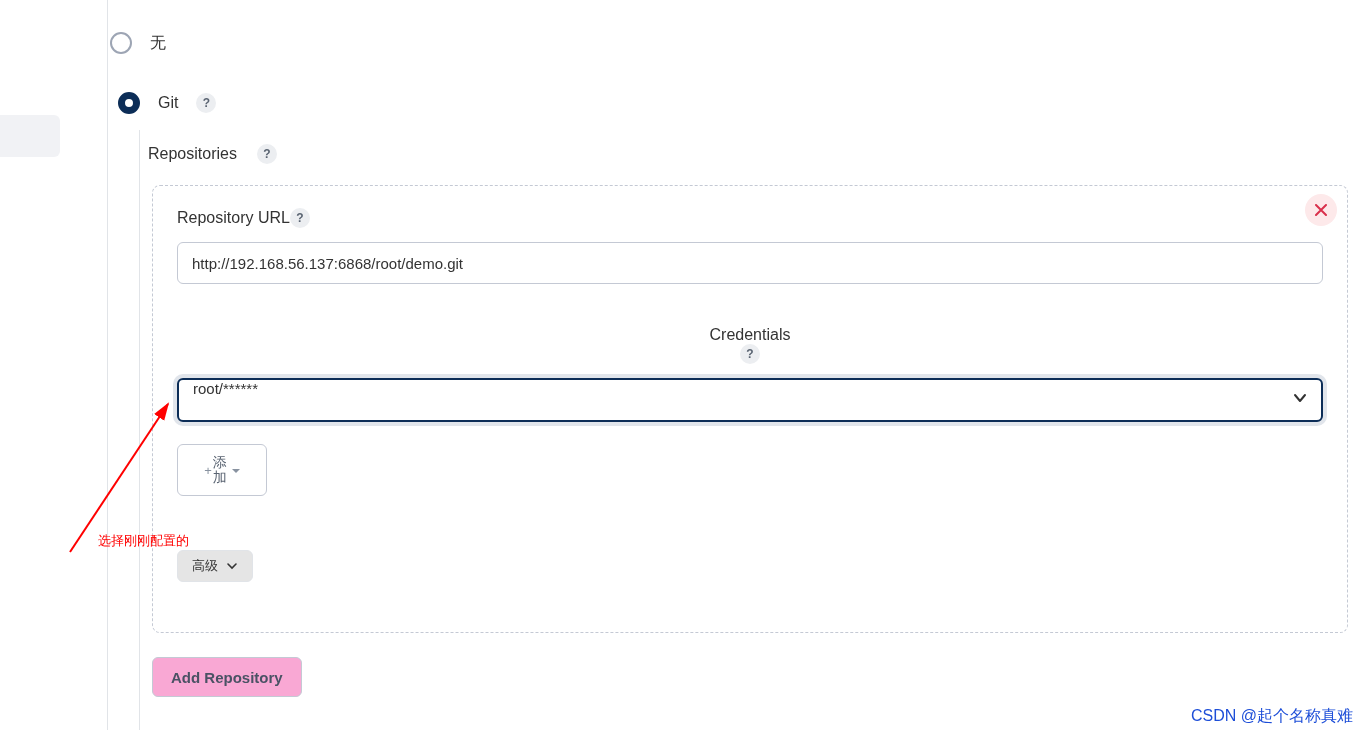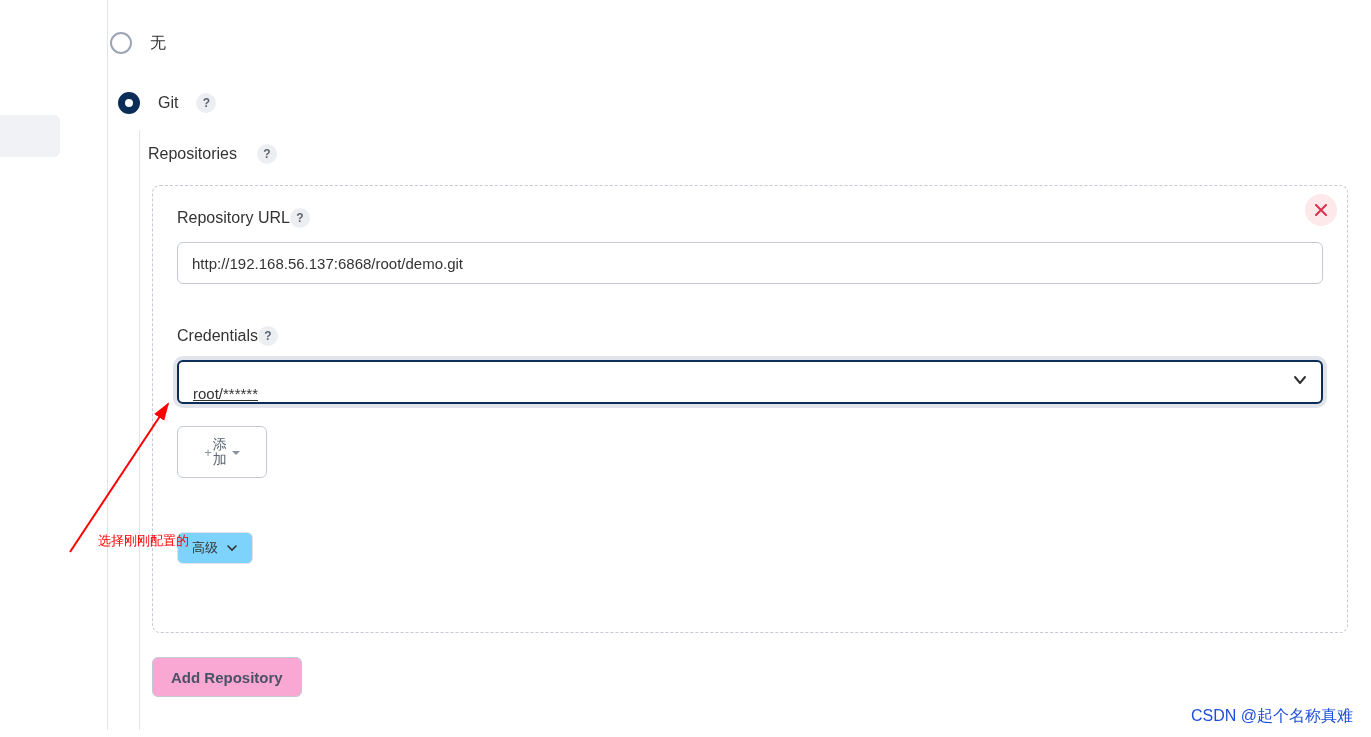--- a/index.html
+++ b/index.html
@@ -121,20 +121,21 @@
       height: 42px;
       border: 1px solid #c4c9d4;
       border-radius: 6px;
       padding: 16px 14px;
       font-size: 15px;
       color: #333;
       outline: none;
     }
     .credentials-label {
       margin-top: 42px;
+      flex-direction: column;
     }
     .select-wrapper {
       position: relative;
       width: 100%;
     }
     .select-input {
       width: 100%;
       height: 44px;
       border: 2px solid #0c2d57;
       border-radius: 6px;
@@ -183,21 +184,21 @@
       margin-left: 4px;
     }
     .advanced-btn {
       margin-top: 54px;
       display: inline-flex;
       align-items: flex-end;
       gap: 8px;
       padding: 6px 14px;
       border: 1px solid #e1e4e8;
       border-radius: 6px;
-      background: #7dd3fc;
+      background: #e5e5e5;
       font-size: 13px;
       color: #333;
       cursor: pointer;
     }
     .close-x {
       position: absolute;
       top: 8px;
       right: 10px;
       width: 32px;
       height: 32px;
@@ -279,21 +280,21 @@
     <span>Repository URL</span>
     <span class="help-icon">?</span>
   </div>
   <input type="text" class="text-input" value="http://192.168.56.137:6868/root/demo.git" style="">
 
   <div class="field-label credentials-label">
     <span>Credentials</span>
     <span class="help-icon">?</span>
   </div>
   <div class="select-wrapper">
-    <div class="select-input" style="display:flex;align-items:flex-end;text-decoration:underline;">
+    <div class="select-input" style="display:flex;align-items:flex-start;">
       <span>root/******</span>
     </div>
     <span class="select-chevron">
       <svg width="14" height="14" viewBox="0 0 14 14">
         <path d="M2 4 L7 10 L12 4" stroke="#333" stroke-width="2" fill="none" stroke-linecap="round" stroke-linejoin="round"></path>
       </svg>
     </span>
   </div>
 
   <div class="add-btn">

